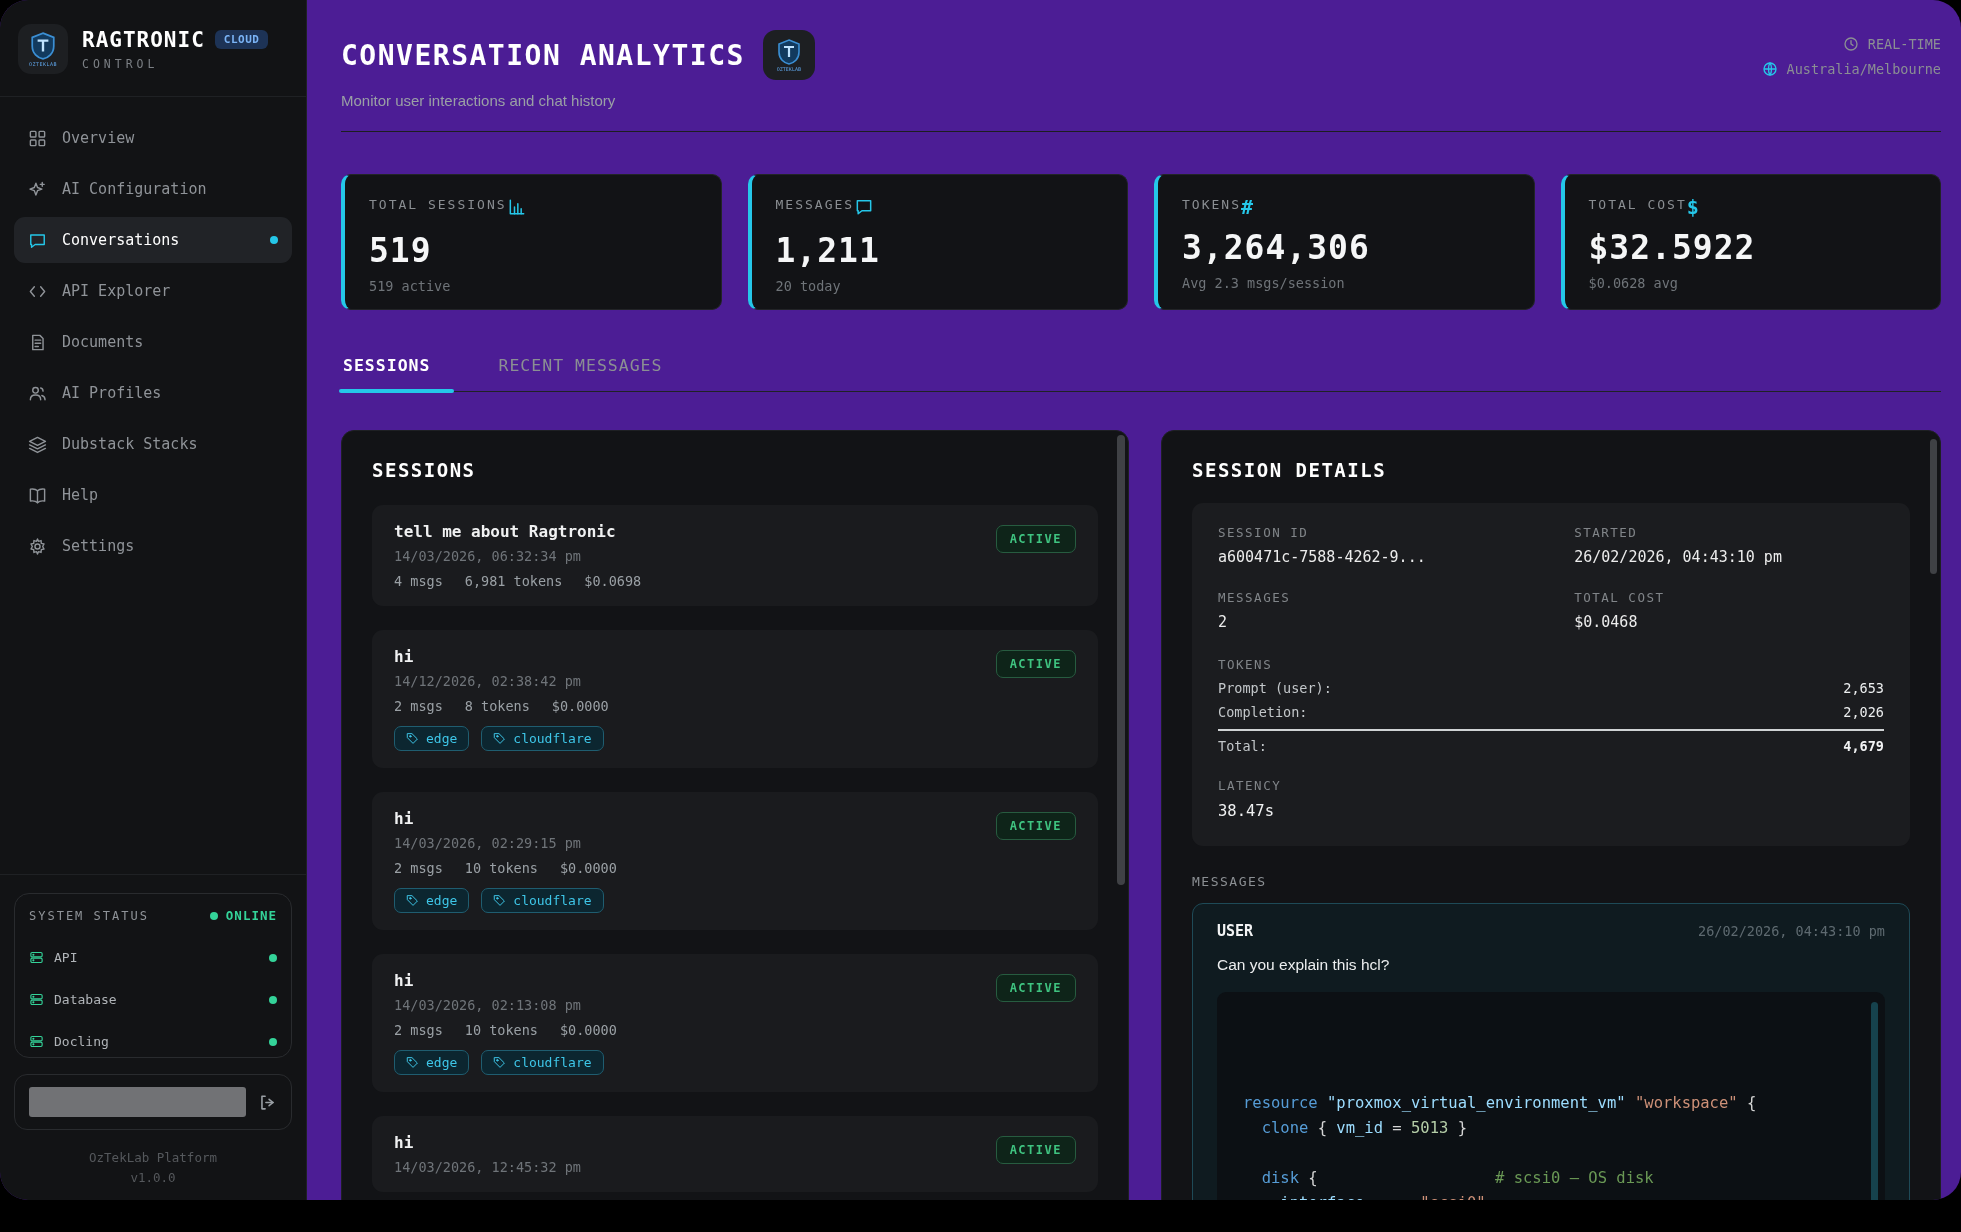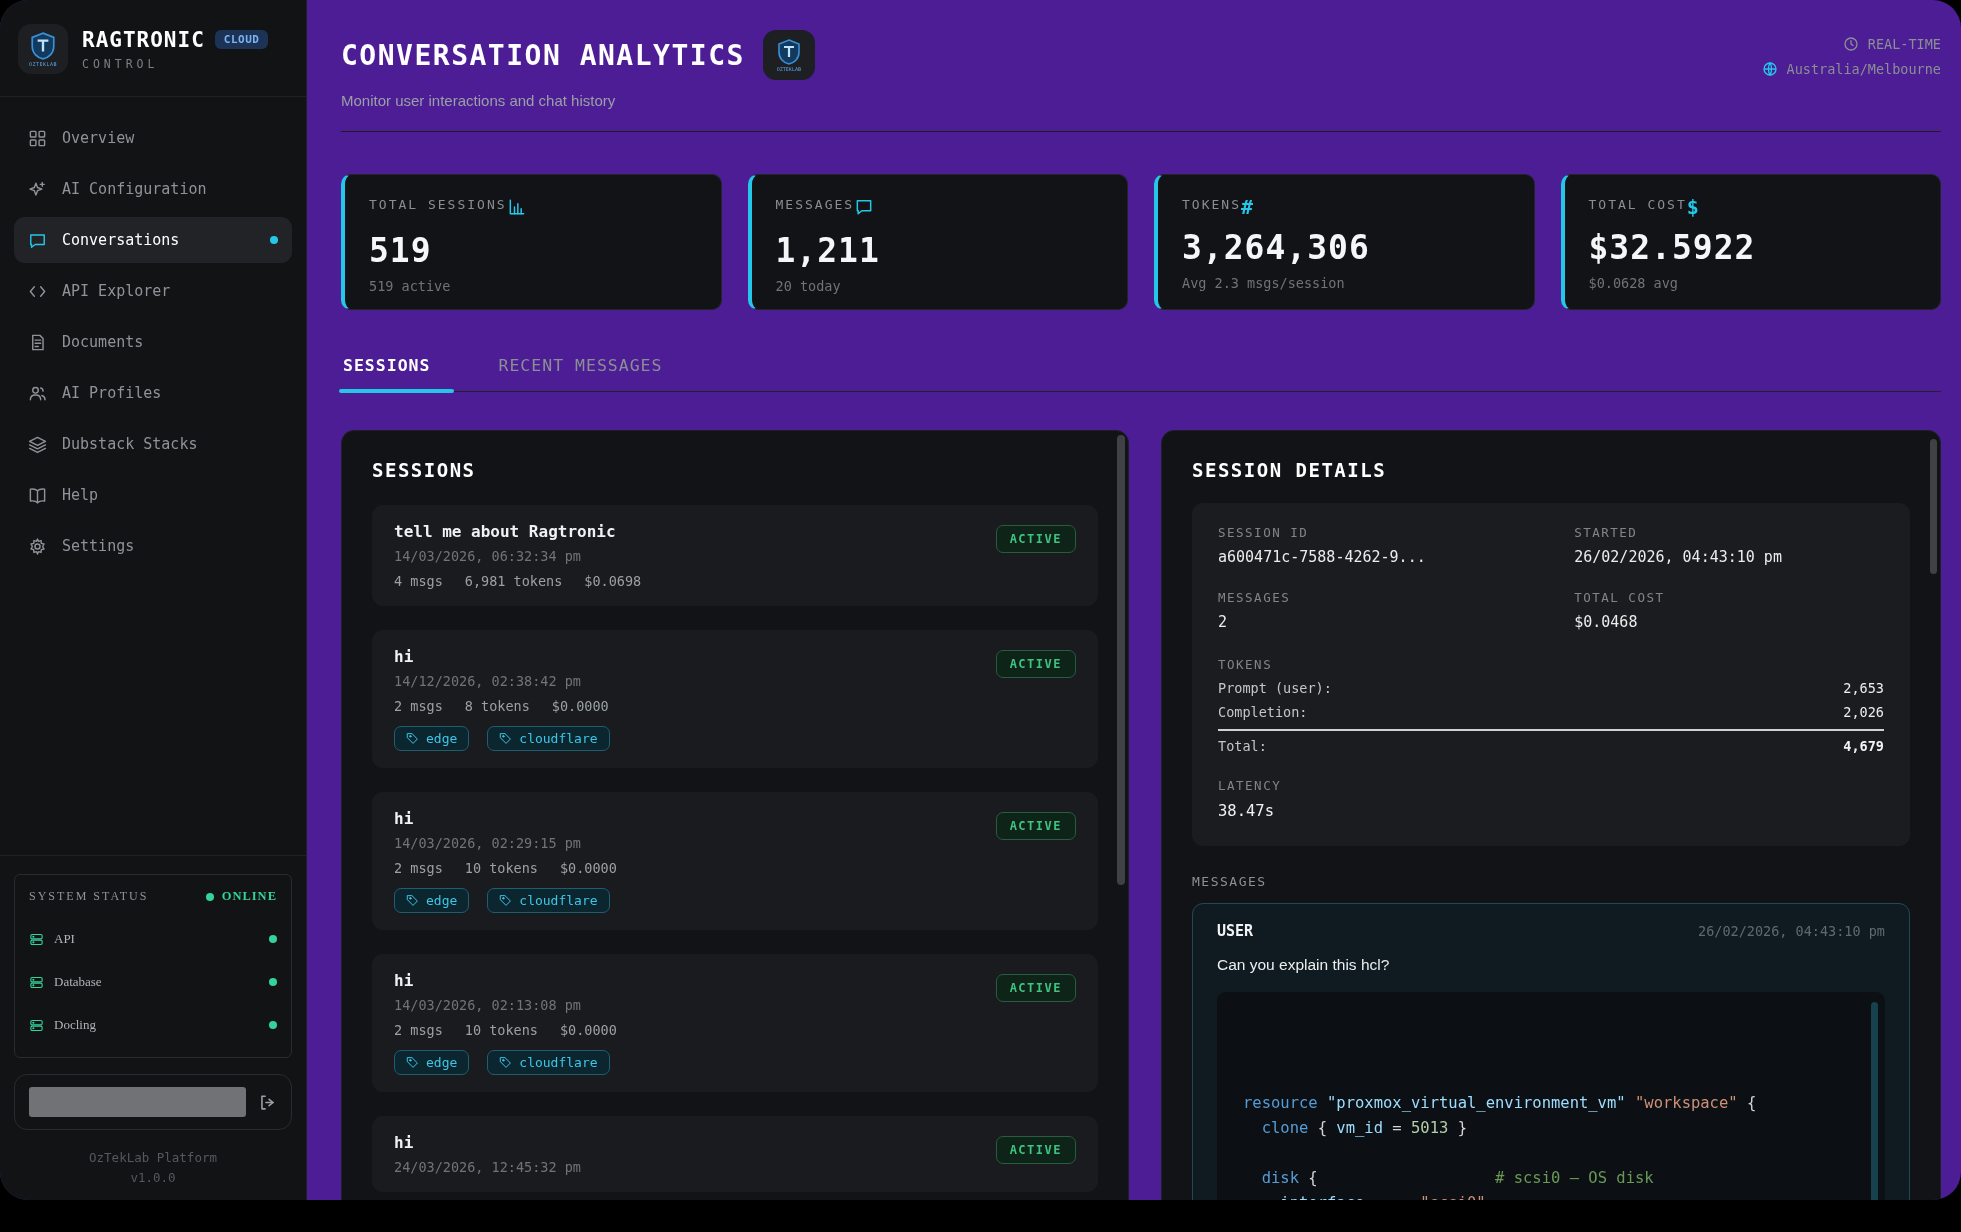--- a/index.html
+++ b/index.html
@@ -27,21 +27,21 @@
   .nav { padding:18px 14px 0 14px; }
   .nav-item { display:flex; align-items:center; gap:15px; height:46px; padding:0 14px;
               margin-bottom:5px; border-radius:11px; color:#8f9398; font-size:15px; cursor:pointer; }
   .nav-item svg { width:19px; height:19px; flex-shrink:0; }
   .nav-item.active { background:#212327; color:#ffffff; }
   .nav-item.active svg { color:var(--accent); }
   .nav-dot { margin-left:auto; width:8px; height:8px; border-radius:50%; background:var(--accent); }
 
   .sidebar-spacer { flex:1; }
   .sidebar-bottom { border-top:1px solid #1f2124; padding:18px 14px 12px 14px; }
-  .status-box { border:1px solid #292b2e; border-radius:6px; padding:14px 14px 24px 14px;font-family:Liberation Serif, serif; }
+  .status-box { border:1px solid #292b2e; border-radius:15px; padding:14px 14px 8px 14px; }
   .status-head { display:flex; align-items:center; justify-content:space-between; }
   .status-title { font-size:12px; color:#8f9398; letter-spacing:2px; }
   .status-online { display:flex; align-items:center; gap:8px; font-size:12.5px; font-weight:bold;
                    color:var(--green); letter-spacing:1px; }
   .dot { width:8px; height:8px; border-radius:50%; background:var(--green); }
   .svc-row { display:flex; align-items:center; gap:10px; margin-top:27px; }
   .svc-row svg { width:15px; height:15px; color:var(--green); }
   .svc-name { font-size:13px; color:#b0b4b8; }
   .svc-dot { margin-left:auto; width:8px; height:8px; border-radius:50%; background:var(--green); }
 
@@ -93,21 +93,21 @@
   .panels { display:flex; gap:32px; margin-top:38px; align-items:flex-start; }
   .panel { background:#121316; border:1px solid #1e2023; border-radius:13px; position:relative; }
   .panel-title { font-size:19px; font-weight:bold; letter-spacing:1.5px; color:#ffffff; }
 
   .sessions-panel { width:788px; padding:28px 30px; height:900px; }
   .session-item { background:#1a1b1e; border-radius:11px; padding:17px 22px; margin-top:24px;
                   position:relative; cursor:pointer; }
   .si-title { font-size:16px; font-weight:bold; color:#f0f1f2; }
   .si-time { font-size:13.5px; color:#6f7479; margin-top:7px; }
   .si-stats { font-size:13.5px; color:#9aa0a5; margin-top:9px; display:flex; gap:22px; }
-  .si-tags { display:flex; gap:18px; margin-top:12px; }
+  .si-tags { display:flex; gap:12px; margin-top:12px; }
   .tag-chip { display:flex; align-items:center; gap:7px; font-size:13px; color:#3ec6e8;
               border:1px solid #1f5d70; background:#0c2630; border-radius:7px; padding:4px 11px; }
   .tag-chip svg { width:13px; height:13px; }
   .active-badge { position:absolute; right:22px; top:20px; font-size:12px; font-weight:bold;
                   letter-spacing:1.5px; color:#3fc380; background:#0e2419; border:1px solid #275c40;
                   border-radius:7px; padding:6px 13px; }
   .panel-scrollbar { position:absolute; right:3px; top:4px; width:8px; border-radius:4px; background:#3f4145; }
   .sessions-panel .panel-scrollbar { height:450px; }
 
   .details-panel { flex:1; padding:28px 30px; height:900px; }
@@ -497,21 +497,21 @@
                       <circle cx="8" cy="8" r="1.4" fill="currentColor"></circle>
                     </svg>
                   </span>
                   <span>cloudflare</span>
                 </span>
               </div>
               <span class="active-badge">ACTIVE</span>
             </div>
             <div class="session-item">
               <div class="si-title">hi</div>
-              <div class="si-time">24/03/2026, 12:45:32 pm</div>
+              <div class="si-time">14/03/2026, 12:45:32 pm</div>
               <span class="active-badge">ACTIVE</span>
             </div>
           </div>
         <div class="panel-scrollbar"></div>
       </section>
 
       <section class="panel details-panel">
         <h2 class="panel-title">SESSION DETAILS</h2>
 
         <div class="info-card">

